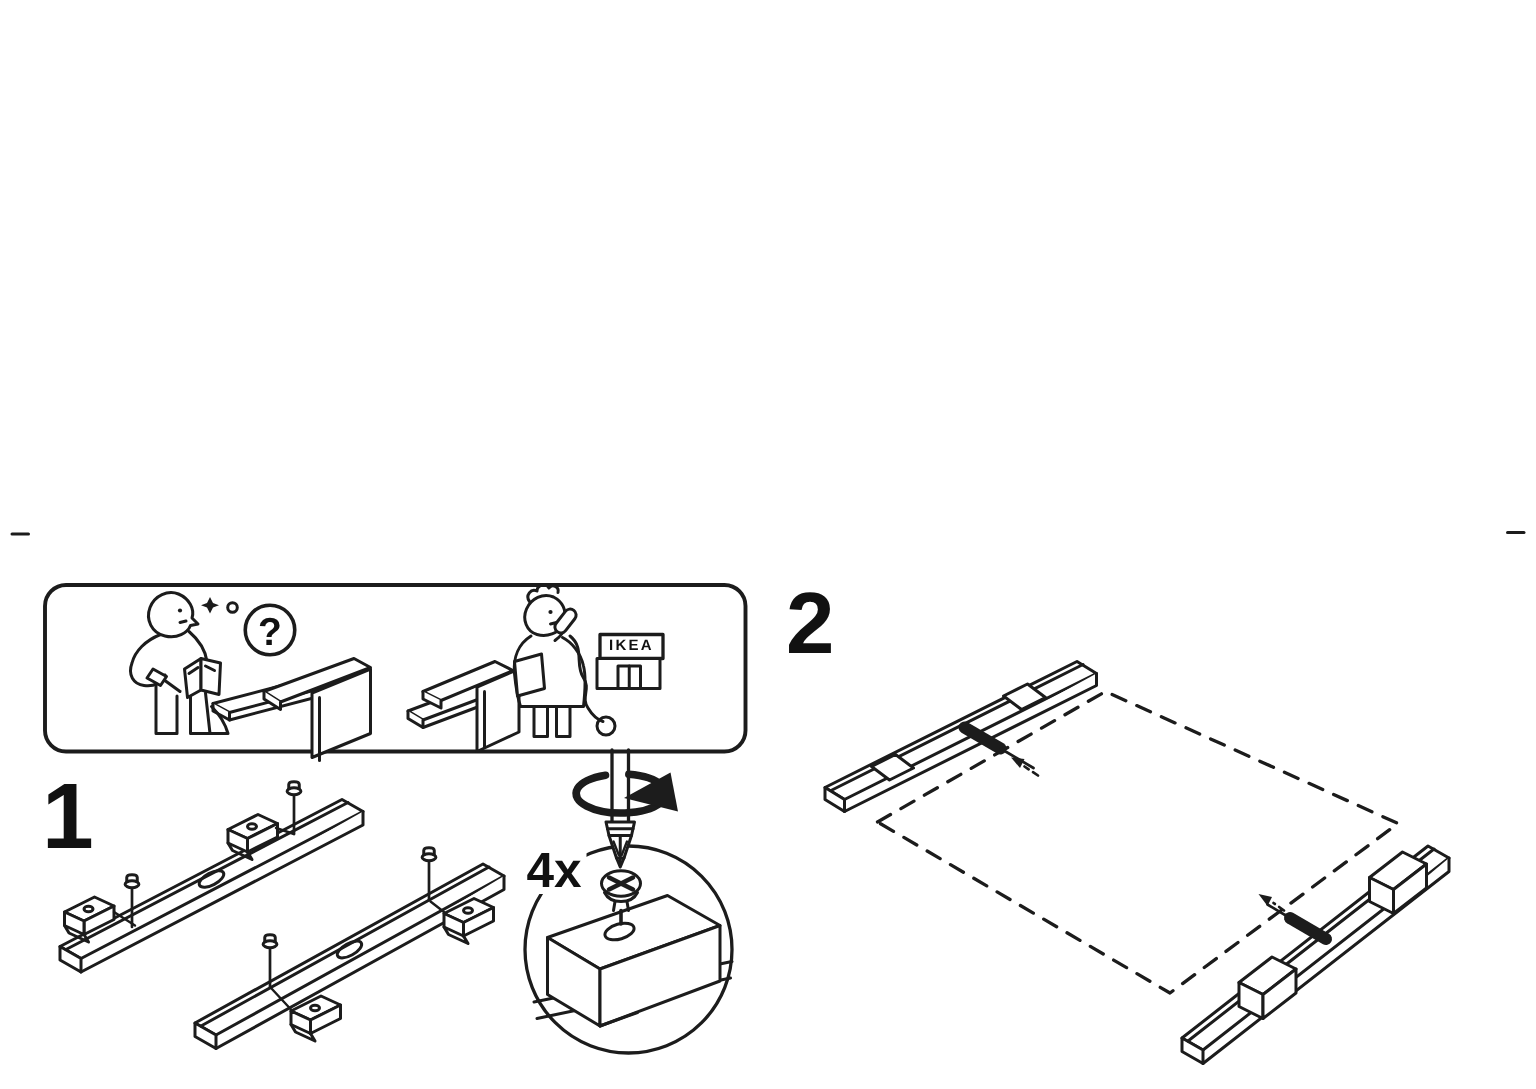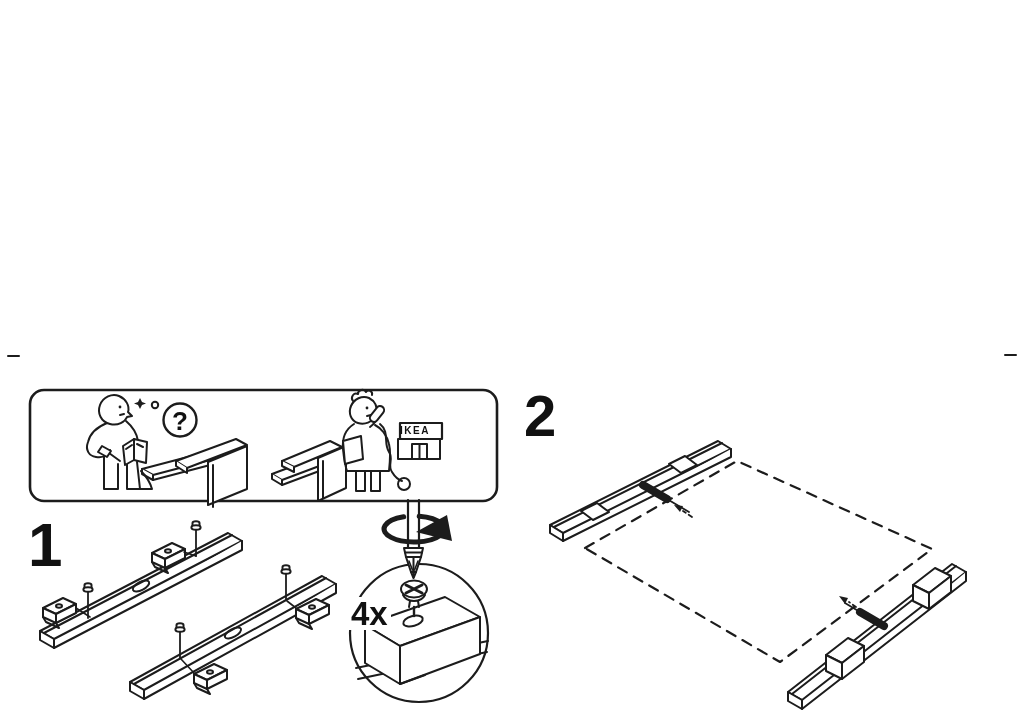--- a/index.html
+++ b/index.html
@@ -7,21 +7,21 @@
     position:relative;width:1024px;height:726px;background:#fff;overflow:hidden;
     font-family:"Liberation Sans",sans-serif;color:#1c1c1c;
   }
   .stage svg{position:absolute;left:0;top:0;}
   .lbl{position:absolute;color:#111;line-height:1;white-space:nowrap;}
   .step-num{font-size:62px;font-weight:700;}
   .step-num.s2{font-size:58px;}
   .qty{font-size:33px;font-weight:700;background:#fff;padding:0 3px;}
   .qmark{font-size:26px;font-weight:700;width:22px;text-align:center;}
   .ikea-sign{
-    width:42px;height:20px;line-height:16px;
+    width:42px;height:20px;line-height:16px;text-align:center;
     font-size:10px;font-weight:700;letter-spacing:1.5px;
   }
 </style>
 </head>
 <body>
 
 <div class="stage">
 
 <svg width="1024" height="726" viewBox="0 0 1024 726">
   <g fill="none" stroke="#1c1c1c" stroke-width="2" stroke-linecap="round" stroke-linejoin="round">
@@ -262,19 +262,19 @@
         <polygon points="839,596 848,598 845,604" fill="#1c1c1c" stroke="none"></polygon>
       </g>
     </g>
   </g>
 </svg>
 
 <div class="lbl step-num" style="left:28px;top:514px;">1</div>
 
 <div class="lbl step-num s2" style="left:524px;top:387px;">2</div>
 
-<div class="lbl qty" style="left:348px;top:563px;margin-top:34px;">4x</div>
+<div class="lbl qty" style="left:348px;top:563px;">4x</div>
 
 <div class="lbl qmark" style="left:169px;top:408px;">?</div>
 
 <div class="lbl ikea-sign" style="left:400px;top:423px;">IKEA</div>
 
 </div>
 
 </body></html>

